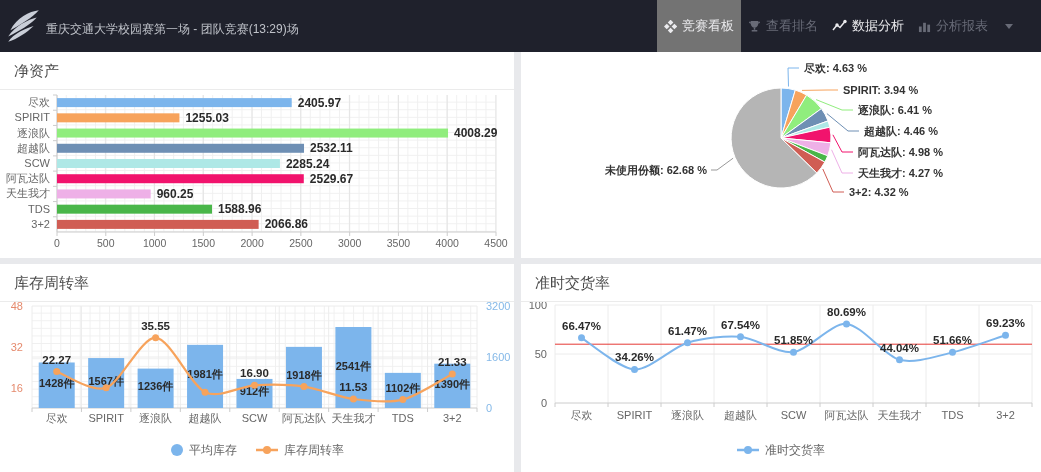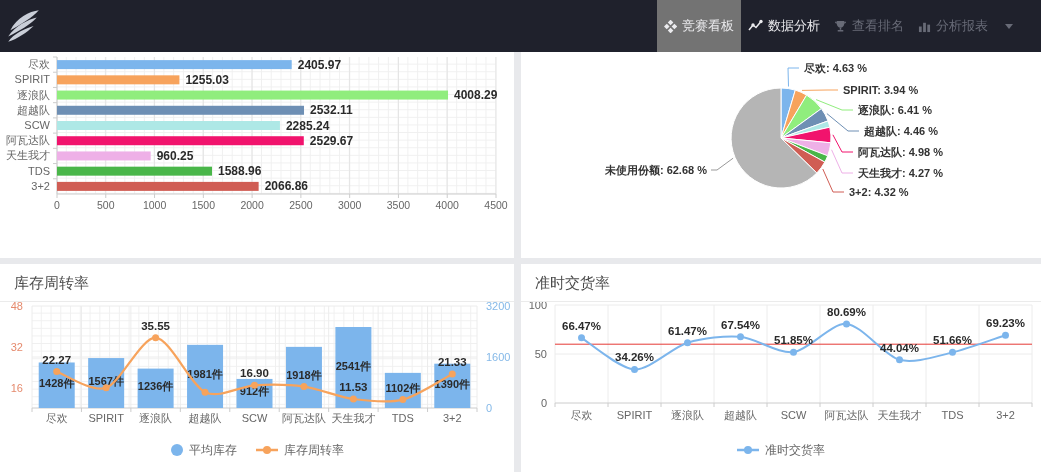--- a/index.html
+++ b/index.html
@@ -31,64 +31,66 @@
   <div class="logo">
     <svg width="38" height="38" viewBox="0 0 36 36">
       <g fill="#c9ced8">
         <path d="M33 3 C24 4 12 10 6 22 C15 17 27 10 33 3 Z"></path>
         <path d="M31 10 C23 12 10 18 4 28 C14 23 25 17 31 10 Z"></path>
         <path d="M28 18 C21 20 9 25 4 33 C13 30 22 24 28 18 Z"></path>
       </g>
     </svg>
   </div>
   <div class="head-info">
+    <div class="subtitle">重庆交通大学校园赛第一场 - 团队竞赛(13:29)场</div>
   </div>
   <nav id="nav">
       <div class="nav-item active">
         <svg width="13" height="13" viewBox="0 0 14 14">
           <rect x="5" y="0.5" width="4.2" height="4.2" transform="rotate(45 7.1 2.6)" fill="currentColor"></rect>
           <rect x="0.9" y="4.9" width="4.2" height="4.2" transform="rotate(45 3 7)" fill="currentColor"></rect>
           <rect x="9.1" y="4.9" width="4.2" height="4.2" transform="rotate(45 11.2 7)" fill="currentColor"></rect>
           <rect x="5" y="9.3" width="4.2" height="4.2" transform="rotate(45 7.1 11.4)" fill="currentColor"></rect>
         </svg>
         <span>竞赛看板</span>
       </div>
-      <div class="nav-item">
-        <svg width="15" height="14" viewBox="0 0 15 14">
-          <polyline points="1,11 5,6 8,8.5 13,2.5" fill="none" stroke="currentColor" stroke-width="1.5"></polyline>
-          <circle cx="5" cy="6" r="1.7" fill="currentColor"></circle>
-          <circle cx="13" cy="2.5" r="1.7" fill="currentColor"></circle>
-        </svg>
-        <span>数据分析</span>
-      </div>
       <div class="nav-item disabled">
         <svg width="13" height="13" viewBox="0 0 14 14">
           <path d="M3 1 H11 V4 C11 6.5 9.2 8.3 7 8.3 C4.8 8.3 3 6.5 3 4 Z" fill="currentColor"></path>
           <path d="M1 2 H3 V4 C1.8 4 1 3 1 2 Z M13 2 H11 V4 C12.2 4 13 3 13 2 Z" fill="currentColor"></path>
           <rect x="6.2" y="8.3" width="1.6" height="2.2" fill="currentColor"></rect>
           <rect x="4" y="10.8" width="6" height="1.6" fill="currentColor"></rect>
         </svg>
         <span>查看排名</span>
       </div>
+      <div class="nav-item">
+        <svg width="15" height="14" viewBox="0 0 15 14">
+          <polyline points="1,11 5,6 8,8.5 13,2.5" fill="none" stroke="currentColor" stroke-width="1.5"></polyline>
+          <circle cx="5" cy="6" r="1.7" fill="currentColor"></circle>
+          <circle cx="13" cy="2.5" r="1.7" fill="currentColor"></circle>
+        </svg>
+        <span>数据分析</span>
+      </div>
       <div class="nav-item disabled">
         <svg width="13" height="13" viewBox="0 0 14 14">
           <rect x="1" y="7" width="3" height="6" fill="currentColor"></rect>
           <rect x="5.5" y="3" width="3" height="10" fill="currentColor"></rect>
           <rect x="10" y="5" width="3" height="8" fill="currentColor"></rect>
         </svg>
         <span>分析报表</span>
       </div>
       <div class="nav-caret">
         <i class="caret-down"></i>
       </div>
     </nav>
 </header>
 
 <main>
   <section class="panel">
+    <h2>净资产</h2>
     <svg id="chart-bar" width="514" height="168">
         <defs>
           <pattern id="m1" width="9.76" height="7.6" patternUnits="userSpaceOnUse" x="57" y="5">
             <path d="M9.26 0 V7.6 M0 7.1 H9.76" stroke="#f0f0f0" stroke-width="1" fill="none"></path>
           </pattern>
         </defs>
         <rect x="57" y="5" width="439" height="137" fill="url(#m1)"></rect>
         <line x1="57" y1="5" x2="57" y2="142" stroke="#e4e4e4" stroke-width="1"></line>
         <line x1="57" y1="142" x2="57" y2="146" stroke="#ccc" stroke-width="1"></line>
         <text x="57" y="157" font-size="10.5" fill="#666" text-anchor="middle" font-weight="normal">0</text>

